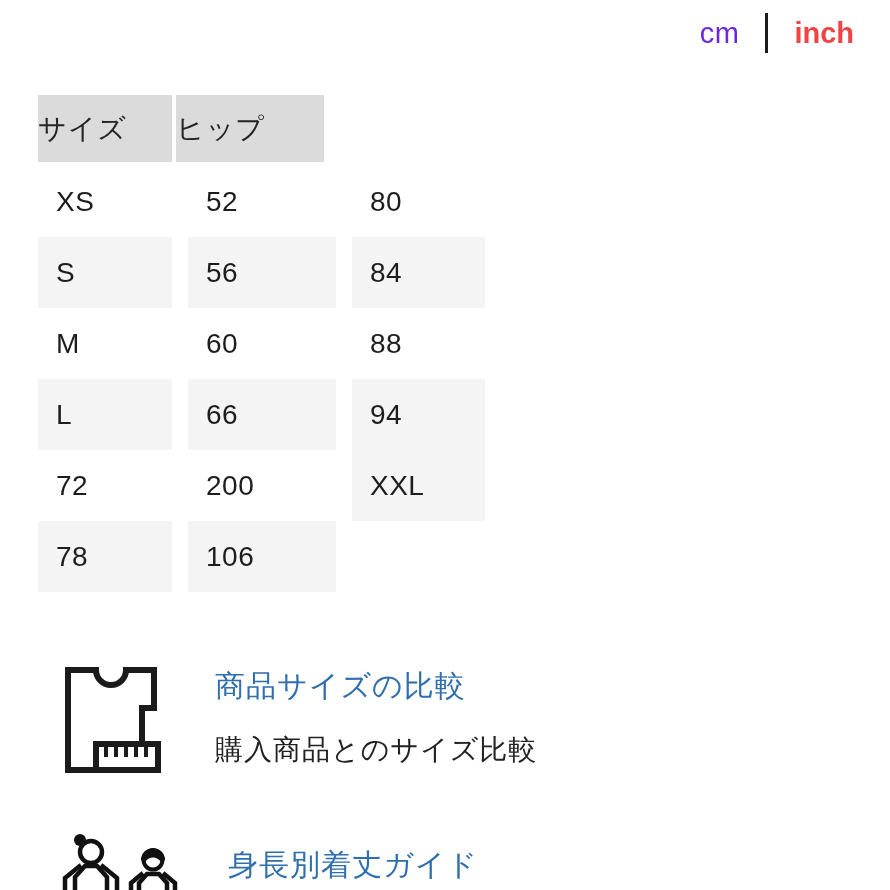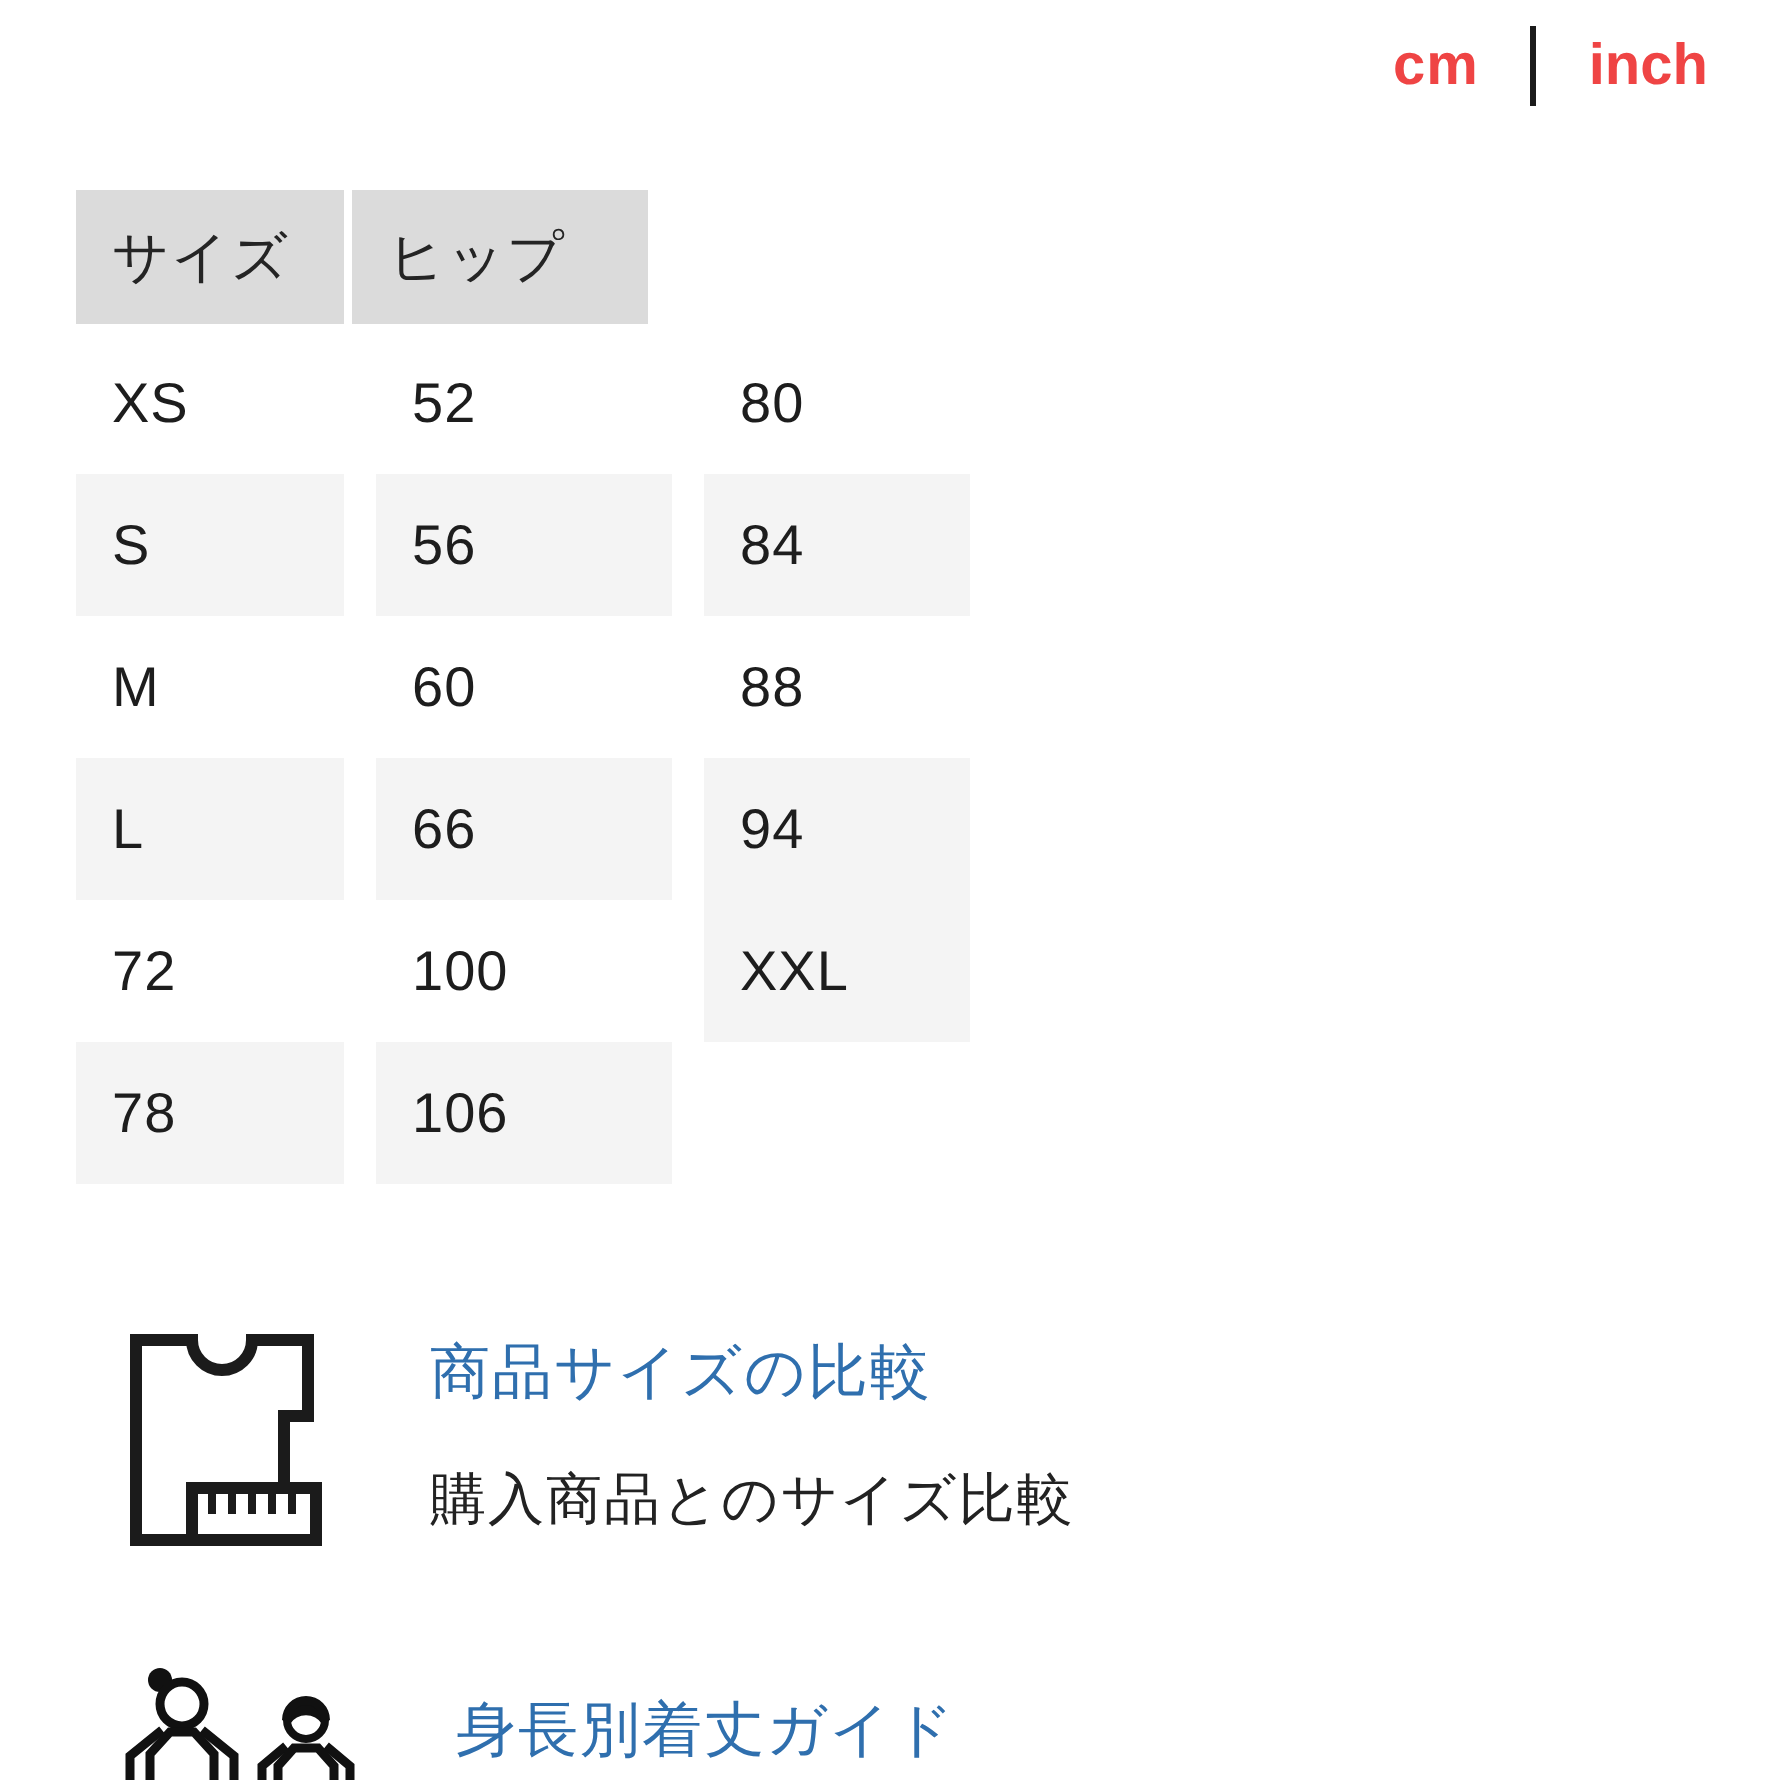--- a/index.html
+++ b/index.html
@@ -8,32 +8,32 @@
     background:#ffffff;
     font-family:"Liberation Sans","DejaVu Sans",sans-serif;
     color:#1d1d1d;
   }
 
   
   .unit-toggle{
     position:absolute;top:13px;right:36px;
     display:flex;align-items:center;gap:26px;
   }
-  .unit-cm{font-size:29px;font-weight:700;color:#ef4444;letter-spacing:.5px;}
+  .unit-cm{font-size:29px;font-weight:400;color:#6d28d9;letter-spacing:.5px;}
   .unit-divider{width:3px;height:40px;background:#1b1b1b;}
   .unit-inch{font-size:29px;font-weight:700;color:#ef4444;cursor:pointer;}
 
   
   .size-table{position:absolute;left:38px;top:95px;width:423px;}
   .size-table-head{
     display:grid;grid-template-columns:134px 148px 133px;column-gap:4px;
   }
   .size-table-head .hcell{
     background:#dbdbdb;height:67px;
-    display:flex;align-items:center;padding-left:18px;box-sizing:border-box;
+    display:flex;align-items:center;box-sizing:border-box;
     font-size:28px;color:#242424;letter-spacing:1px;
   }
   .size-table-body{
     margin-top:4px;
     display:grid;grid-template-columns:134px 148px 133px;column-gap:16px;
     grid-auto-rows:71px;
   }
   .size-table-body .cell{
     background:#ffffff;
     display:flex;align-items:center;padding-left:18px;box-sizing:border-box;
@@ -78,21 +78,21 @@
       <div class="cell alt">S</div>
       <div class="cell alt">56</div>
       <div class="cell alt">84</div>
       <div class="cell">M</div>
       <div class="cell">60</div>
       <div class="cell">88</div>
       <div class="cell alt">L</div>
       <div class="cell alt">66</div>
       <div class="cell alt">94</div>
       <div class="cell">72</div>
-      <div class="cell">100</div>
+      <div class="cell">200</div>
       <div class="cell alt">XXL</div>
       <div class="cell alt">78</div>
       <div class="cell alt">106</div>
     </div>
 </div>
 
 <div class="link-icon-shirt">
   <svg width="104" height="120" viewBox="0 0 104 120">
     <path d="M 8,12 H 36 A 15 15 0 0 0 66,12 H 94 V 50 H 82 V 112 H 8 Z" fill="none" stroke="#1b1b1b" stroke-width="6" stroke-linejoin="miter"></path>
     <rect x="36" y="86" width="62" height="26" fill="#ffffff" stroke="#1b1b1b" stroke-width="6"></rect>

